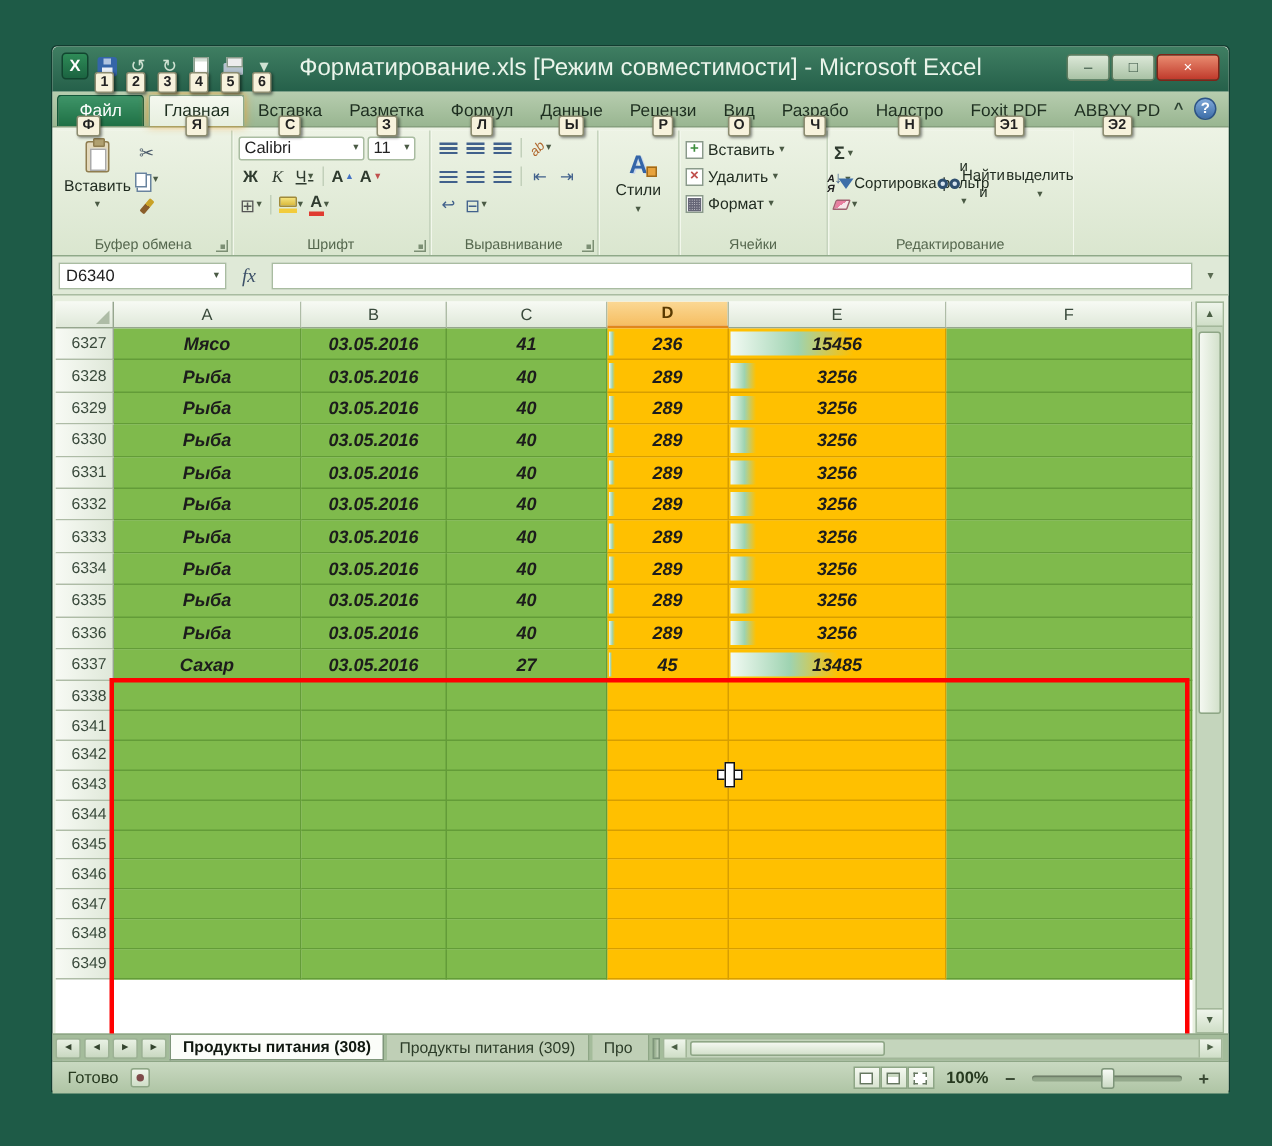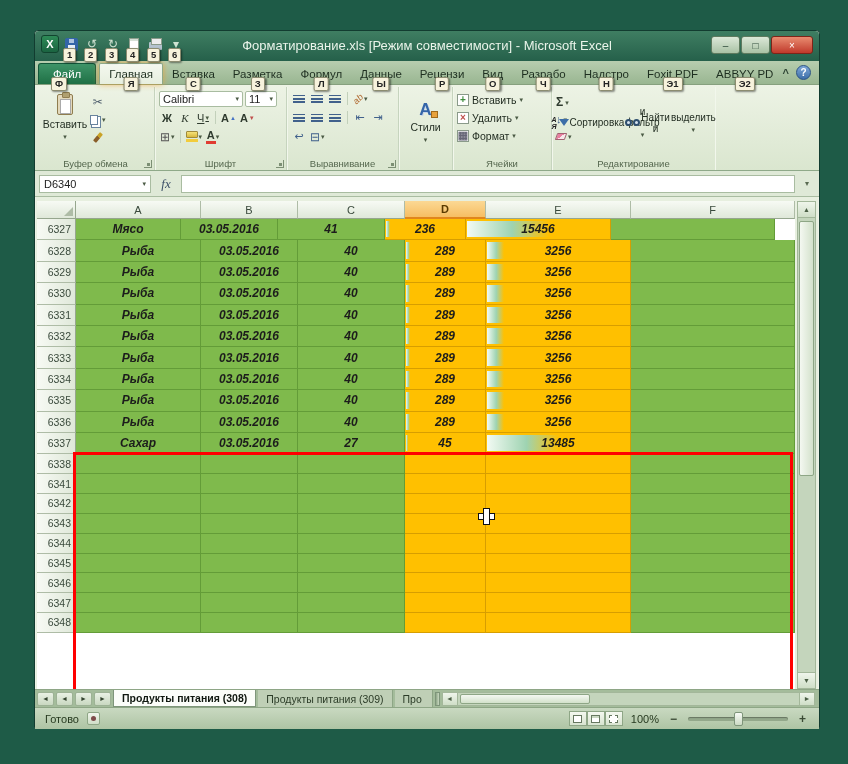--- a/index.html
+++ b/index.html
@@ -13,21 +13,21 @@
   .qat-item{position:relative;width:18px;height:18px;display:flex;align-items:center;justify-content:center;color:#DCE8DC;font-size:11px}
   .qat-item .keytip{position:absolute;top:13px;left:1px;z-index:60}
   .keytip{background:#F7F2DC;border:1px solid #8C8C70;border-radius:2px;font-size:9.5px;font-weight:bold;color:#222;padding:0 3px;line-height:12px;box-shadow:1px 1px 2px rgba(0,0,0,.45);white-space:nowrap}
   .save-icon{width:13px;height:13px;background:#3465A8;border-radius:2px;position:relative}
   .save-icon::before{content:"";position:absolute;left:3px;bottom:1px;width:7px;height:5px;background:#E8EEF6}
   .save-icon::after{content:"";position:absolute;left:4px;top:1px;width:5px;height:4px;background:#AFC4E0}
   .glyph-ico{color:#CFE2D2;font-size:12px;line-height:12px}
   .page-icon{width:10px;height:13px;background:#fff;border:1px solid #8FA08F;box-shadow:inset 0 2px 0 #D7E0D7}
   .print-icon{width:13px;height:8px;background:#B4C2CE;border-radius:1px;position:relative;margin-top:3px}
   .print-icon::before{content:"";position:absolute;top:-4px;left:2px;width:9px;height:5px;background:#ECECEC;border:1px solid #8A9A8A}
-  .title-text{position:absolute;left:0;right:0;top:0;height:30px;line-height:30px;text-align:center;color:#EAF4EA;font-size:13px;white-space:nowrap;pointer-events:none}
+  .title-text{position:absolute;left:0;right:0;top:0;height:30px;line-height:30px;text-align:center;color:#EAF4EA;font-size:16px;white-space:nowrap;pointer-events:none}
   .win-controls{position:absolute;right:6px;top:5px;display:flex;gap:1px;z-index:30}
   .winbtn{width:29px;height:18px;display:flex;align-items:center;justify-content:center;font-size:10px;color:#2E4A3A;background:linear-gradient(#DCE8D8,#A9C2A5);border:1px solid #5E7A5E;border-radius:3px}
   .winbtn.close{width:42px;background:linear-gradient(#E98C70,#C0392B);color:#fff;border-color:#7E2418}
   
   .tabstrip{position:absolute;top:30px;left:0;right:0;height:24px;background:linear-gradient(#B7CDAF,#99B691);border-bottom:1px solid #86A07E;display:flex;align-items:flex-end;padding-left:3px;z-index:10}
   .tab{position:relative;padding:4px 9px 4px;font-size:11.5px;color:#1E2F20;white-space:nowrap}
   .tab.file{background:linear-gradient(#3E9468,#1F7045);color:#fff;border-radius:3px 3px 0 0;margin-right:3px;padding:4px 14px;border:1px solid #14573A;border-bottom:none}
   .tab.active{background:linear-gradient(#F4F8EF,#E7EFDF);border:1px solid #8FA989;border-bottom:none;border-radius:2px 2px 0 0;box-shadow:0 0 6px rgba(235,160,50,.85)}
   .tab .keytip{position:absolute;bottom:-7px;left:50%;transform:translateX(-50%);z-index:60}
   .tab.file .keytip{left:12px;transform:none}
@@ -150,21 +150,21 @@
   
   .statusbar{position:absolute;top:676px;left:0;right:0;height:22px;background:linear-gradient(#C9D9C1,#AEC4A4);border-top:1px solid #8EA686;display:flex;align-items:center;padding:0 10px;font-size:11px;color:#26391F;gap:8px}
   .macro-icon{width:13px;height:13px;background:linear-gradient(#F0F5EC,#CFDEC7);border:1px solid #8EA686;border-radius:2px;position:relative}
   .macro-icon::after{content:"";position:absolute;left:3px;top:3px;width:5px;height:5px;border-radius:50%;background:#7E4A4A}
   .sb-spacer{flex:1}
   .view-group{display:flex}
   .view-ico{width:18px;height:15px;background:linear-gradient(#F4F8F0,#D8E4D0);border:1px solid #8EA686;display:flex;align-items:center;justify-content:center}
   .view-ico span{width:9px;height:8px;background:#fff;border:1px solid #667860}
   .view-ico.pl span{box-shadow:inset 0 2px 0 #C9D8C1}
   .view-ico.pb span{border-style:dashed}
-  .zoom-lbl{font-weight:normal}
+  .zoom-lbl{font-weight:bold}
   .zbtn{width:13px;text-align:center;font-weight:bold;color:#3A4A34;font-size:12px}
   .ztrack{width:100px;height:4px;background:#93A88B;border-radius:2px;position:relative;box-shadow:inset 0 1px 1px rgba(0,0,0,.3)}
   .ztrack::before{content:"";position:absolute;left:50%;top:-3px;width:1px;height:10px;background:#7E957A}
   .zthumb{position:absolute;left:46px;top:-5px;width:9px;height:14px;background:linear-gradient(#F8FBF6,#CBDAC4);border:1px solid #7E957A;border-radius:2px}
 </style>
 </head>
 <body>
 
 <div class="screen">
 <div class="window">
@@ -455,21 +455,21 @@
           <div class="corner"></div>
           <div class="col-header" style="width: 125px;">A</div>
           <div class="col-header" style="width: 97px;">B</div>
           <div class="col-header" style="width: 107px;">C</div>
           <div class="col-header sel" style="width: 81px;">D</div>
           <div class="col-header" style="width: 145px;">E</div>
           <div class="col-header" style="width: 164px;">F</div>
         </div>
         <div class="grid-row" style="height: 21.4px; text-align: right;">
           <div class="row-header">6327</div>
-          <div class="cell green" style="width: 105px;">
+          <div class="cell green" style="width: 125px;">
             <span class="cell-text">Мясо</span>
           </div>
           <div class="cell green" style="width: 97px;">
             <span class="cell-text">03.05.2016</span>
           </div>
           <div class="cell green" style="width: 107px;">
             <span class="cell-text">41</span>
           </div>
           <div class="cell orange" style="width: 81px;">
             <div class="ebar" style="width: 5%;"></div>
@@ -876,20 +876,41 @@
           </div>
           <div class="cell orange" style="width: 145px;">
             <span class="cell-text"></span>
           </div>
           <div class="cell green" style="width: 164px;">
             <span class="cell-text"></span>
           </div>
         </div>
         <div class="grid-row" style="height: 19.85px;">
           <div class="row-header">6348</div>
+          <div class="cell green" style="width: 125px;">
+            <span class="cell-text"></span>
+          </div>
+          <div class="cell green" style="width: 97px;">
+            <span class="cell-text"></span>
+          </div>
+          <div class="cell green" style="width: 107px;">
+            <span class="cell-text"></span>
+          </div>
+          <div class="cell orange" style="width: 81px;">
+            <span class="cell-text"></span>
+          </div>
+          <div class="cell orange" style="width: 145px;">
+            <span class="cell-text"></span>
+          </div>
+          <div class="cell green" style="width: 164px;">
+            <span class="cell-text"></span>
+          </div>
+        </div>
+        <div class="grid-row" style="height: 19.85px;">
+          <div class="row-header">6349</div>
           <div class="cell green" style="width: 125px;">
             <span class="cell-text"></span>
           </div>
           <div class="cell green" style="width: 97px;">
             <span class="cell-text"></span>
           </div>
           <div class="cell green" style="width: 107px;">
             <span class="cell-text"></span>
           </div>
           <div class="cell orange" style="width: 81px;">

